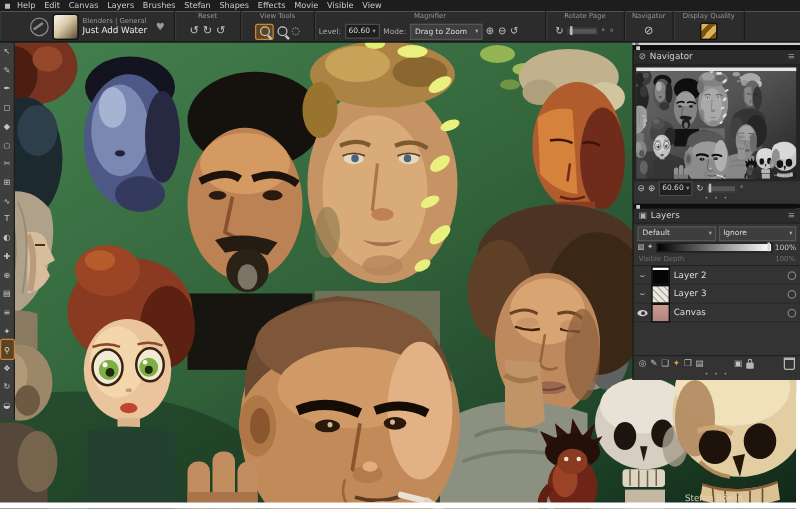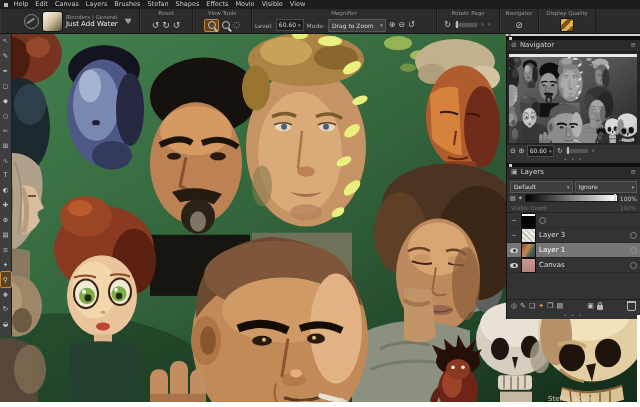--- a/index.html
+++ b/index.html
@@ -492,32 +492,27 @@
         <span class="opval">100%</span>
       </div>
       <div class="lrow3">
         <span class="dim">Visible Depth</span>
         <span class="dim">100%</span>
       </div>
       <div class="llist">
         <div class="lyr">
           <span class="leye-closed">⌣</span>
           <span class="lthumb th-l2"></span>
+          <span class="lname">Layer 2</span>
           <span class="ldot"></span>
         </div>
         <div class="lyr">
           <span class="leye-closed">⌣</span>
           <span class="lthumb th-l3"></span>
           <span class="lname">Layer 3</span>
-          <span class="ldot"></span>
-        </div>
-        <div class="lyr sel">
-          <span class="leye-open"></span>
-          <span class="lthumb th-l1"></span>
-          <span class="lname">Layer 1</span>
           <span class="ldot"></span>
         </div>
         <div class="lyr">
           <span class="leye-open"></span>
           <span class="lthumb th-cv"></span>
           <span class="lname">Canvas</span>
           <span class="ldot"></span>
         </div>
       </div>
       <div class="lspacer"></div>

